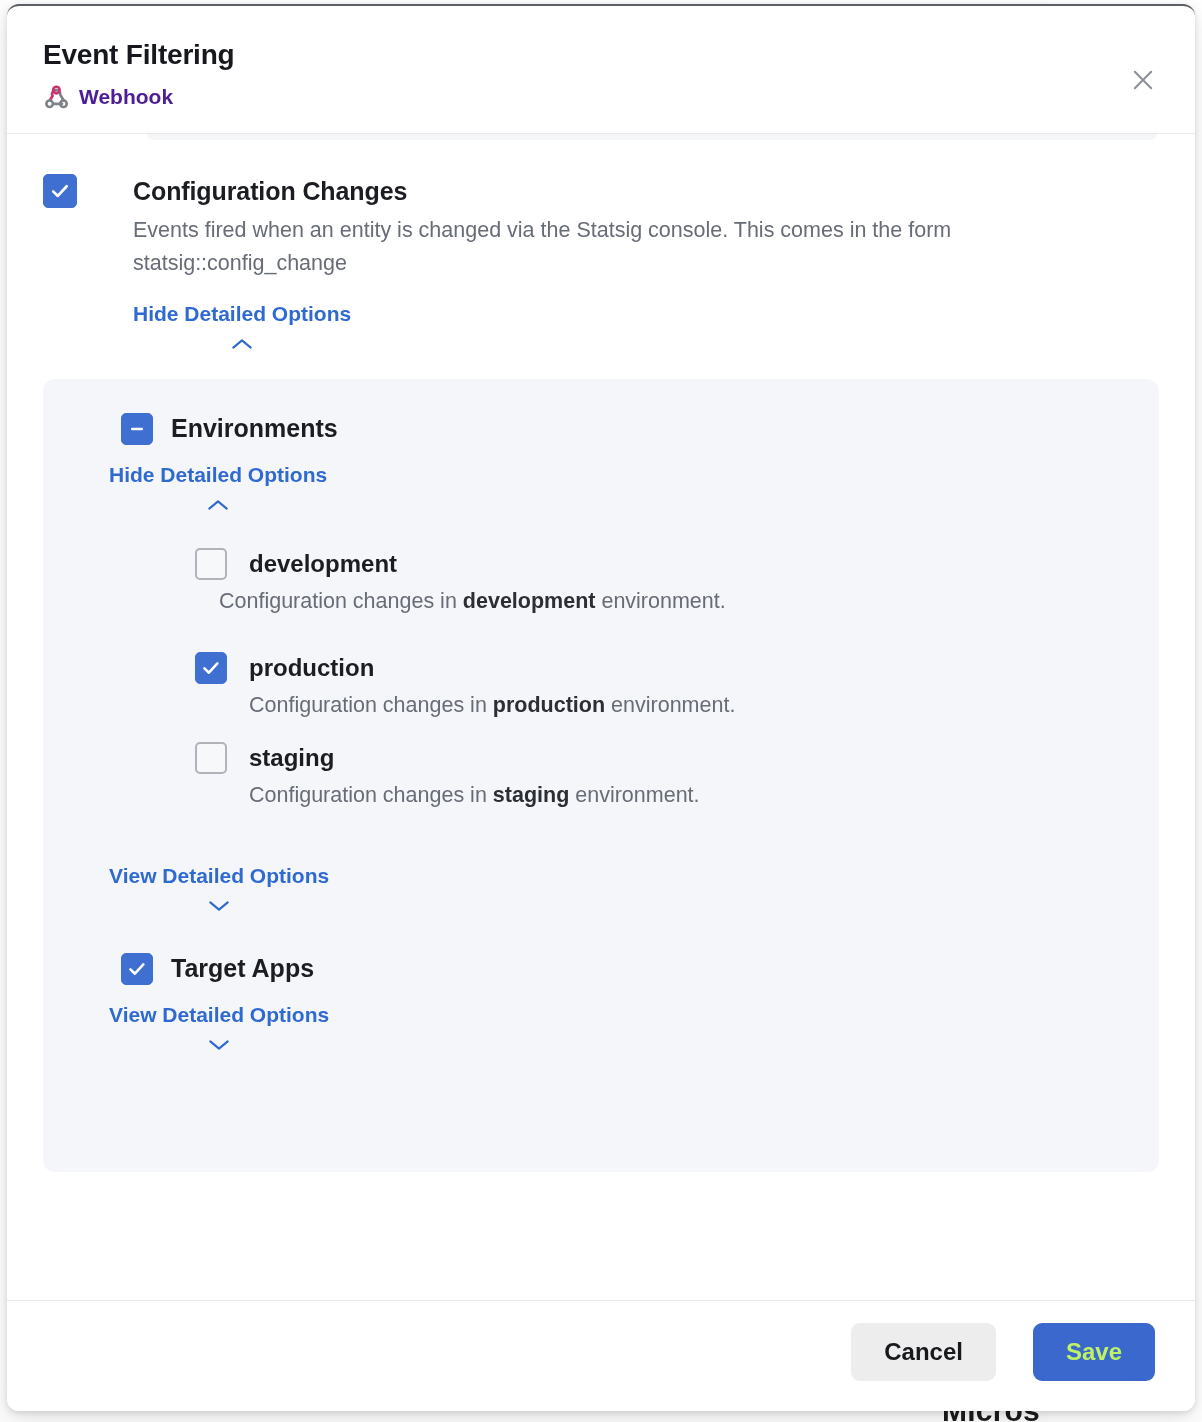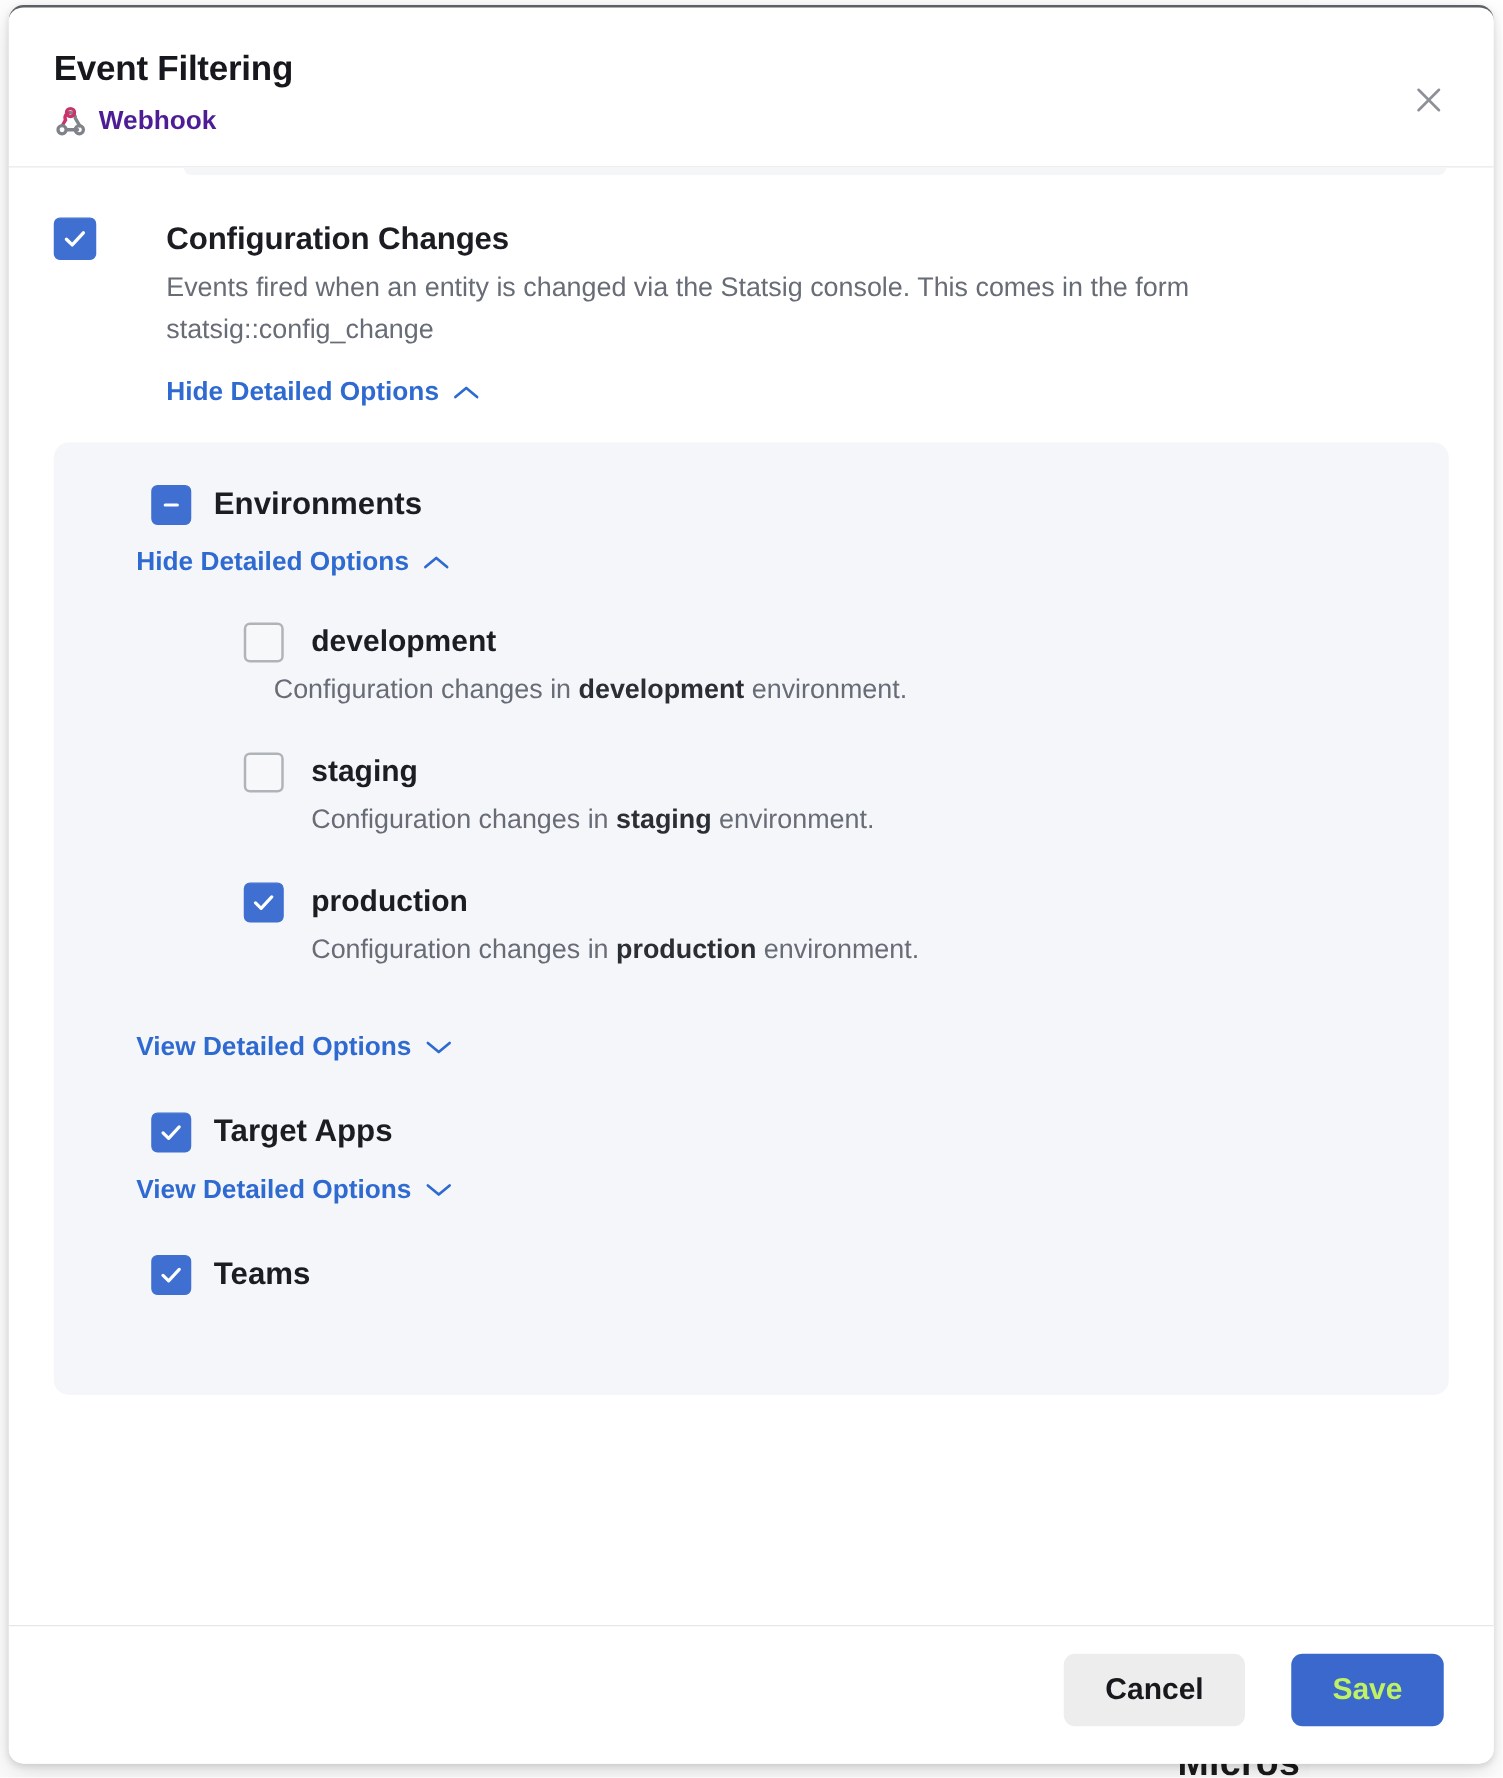--- a/index.html
+++ b/index.html
@@ -93,20 +93,21 @@
   .desc {
     font-size: 21.5px; color: #676c76; line-height: 33px;
     margin-top: 6px; max-width: 1000px;
   }
 
   .toggle-link {
     display: inline-flex; align-items: center; gap: 11px;
     color: #2f6ad1; font-size: 21px; font-weight: 700;
     cursor: pointer; background: none; border: none; padding: 0;
     font-family: inherit;
+    flex-direction: column;
   }
   .toggle-link svg { width: 22px; height: 14px; display: block; }
 
   
   .panel {
     background: #f5f6f9;
     border-radius: 12px;
     margin-top: 28px;
     padding: 34px 0 0 0;
   }
@@ -222,40 +223,40 @@
             <div class="panel-sub" style="margin-top:36px;">
 
               <div class="sub-item">
                 <div class="row" style="gap:22px;">
                   <span class="cb size-md unchecked"></span>
                   <span class="sub-label">development</span>
                 </div>
                 <div class="sub-desc" style="margin-left:24px;"><span>Configuration changes in </span><b>development</b><span> environment.</span></div>
               </div>
 
-              <div class="sub-item">
-                <div class="row" style="gap:22px;">
-                  <span class="cb size-md unchecked"></span>
-                  <span class="sub-label">staging</span>
-                </div>
-                <div class="sub-desc" style="margin-left:54px;"><span>Configuration changes in </span><b>staging</b><span> environment.</span></div>
-              </div>
-
               <div class="sub-item" style="margin-bottom:22px;">
                 <div class="row" style="gap:22px;">
                   <span class="cb size-md checked">
                     <svg width="21" height="21" viewBox="0 0 24 24" xmlns="http://www.w3.org/2000/svg">
                       <path d="M4.5 12.4 L9.6 17.4 L19.3 6.8" fill="none" stroke="#ffffff" stroke-width="2.9" stroke-linecap="round" stroke-linejoin="round"></path>
                     </svg>
                   </span>
                   <span class="sub-label">production</span>
                 </div>
                 <div class="sub-desc" style="margin-left:54px;"><span>Configuration changes in </span><b>production</b><span> environment.</span></div>
               </div>
 
+              <div class="sub-item">
+                <div class="row" style="gap:22px;">
+                  <span class="cb size-md unchecked"></span>
+                  <span class="sub-label">staging</span>
+                </div>
+                <div class="sub-desc" style="margin-left:54px;"><span>Configuration changes in </span><b>staging</b><span> environment.</span></div>
+              </div>
+
             </div>
           </div>
 
           <div class="group-block panel-group" style="margin-bottom:40px;">
             <button class="toggle-link group-toggle">
               <span>View Detailed Options</span>
               <span>
                 <svg viewBox="0 0 24 14" xmlns="http://www.w3.org/2000/svg">
                   <path d="M2.5 3 L12 11 L21.5 3" fill="none" stroke="#2f6ad1" stroke-width="2.3" stroke-linecap="round" stroke-linejoin="round"></path>
                 </svg>
@@ -276,28 +277,20 @@
               <span>View Detailed Options</span>
               <span>
                 <svg viewBox="0 0 24 14" xmlns="http://www.w3.org/2000/svg">
                   <path d="M2.5 3 L12 11 L21.5 3" fill="none" stroke="#2f6ad1" stroke-width="2.3" stroke-linecap="round" stroke-linejoin="round"></path>
                 </svg>
               </span>
             </button>
           </div>
 
           <div class="group-block panel-group" style="margin-bottom:0;">
-            <div class="group-head">
-              <span class="cb size-md checked">
-                <svg width="21" height="21" viewBox="0 0 24 24" xmlns="http://www.w3.org/2000/svg">
-                  <path d="M4.5 12.4 L9.6 17.4 L19.3 6.8" fill="none" stroke="#ffffff" stroke-width="2.9" stroke-linecap="round" stroke-linejoin="round"></path>
-                </svg>
-              </span>
-              <span class="group-label">Teams</span>
-            </div>
             <div style="height:80px;"></div>
           </div>
 
         </div>
       </div>
     </div>
 
     <div class="modal-footer">
       <button class="btn btn-cancel">Cancel</button>
       <button class="btn btn-save">Save</button>

